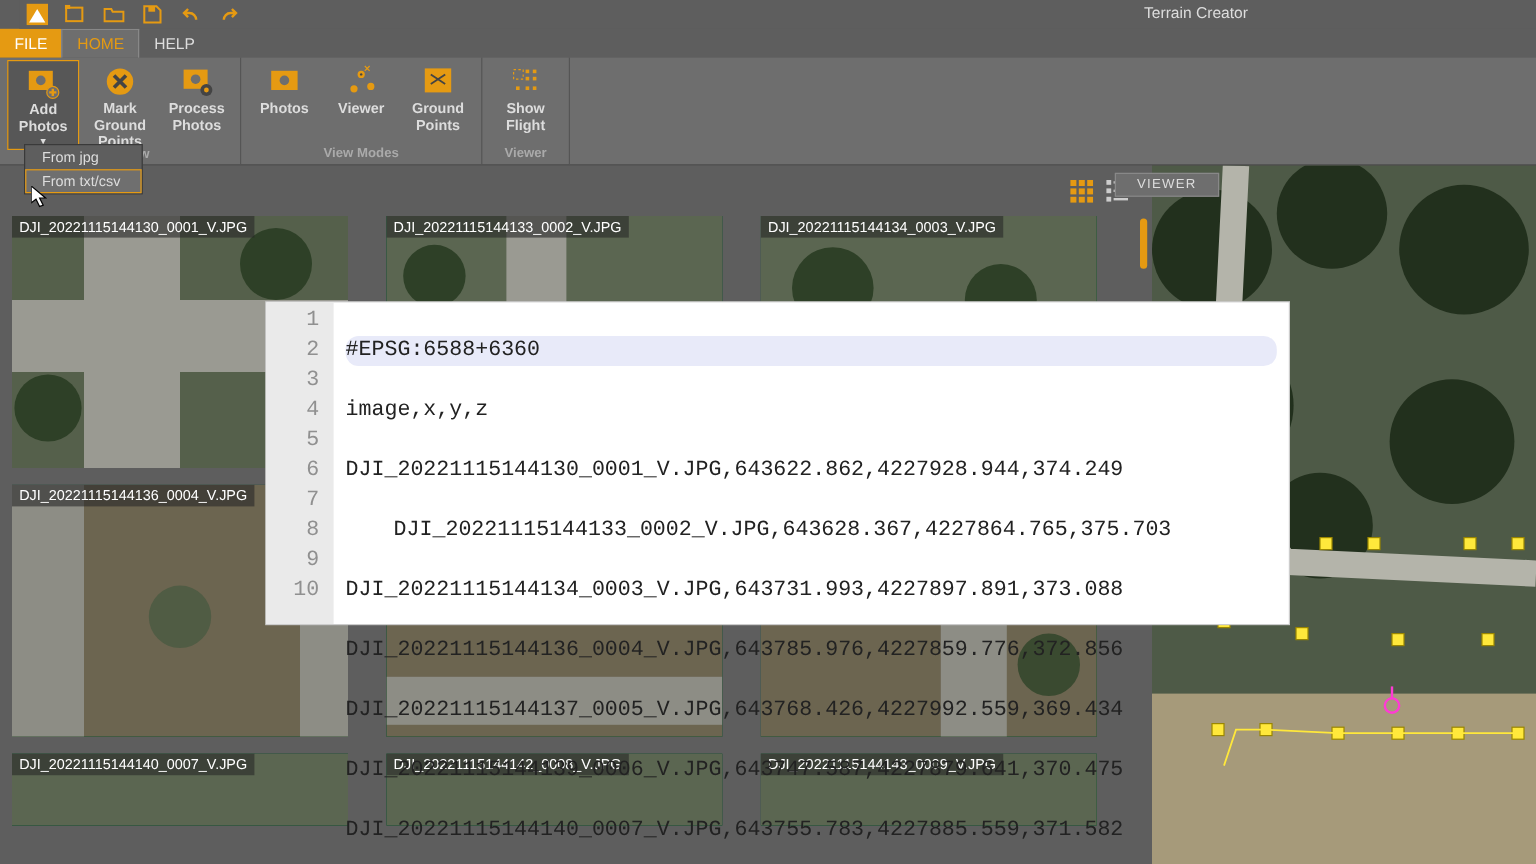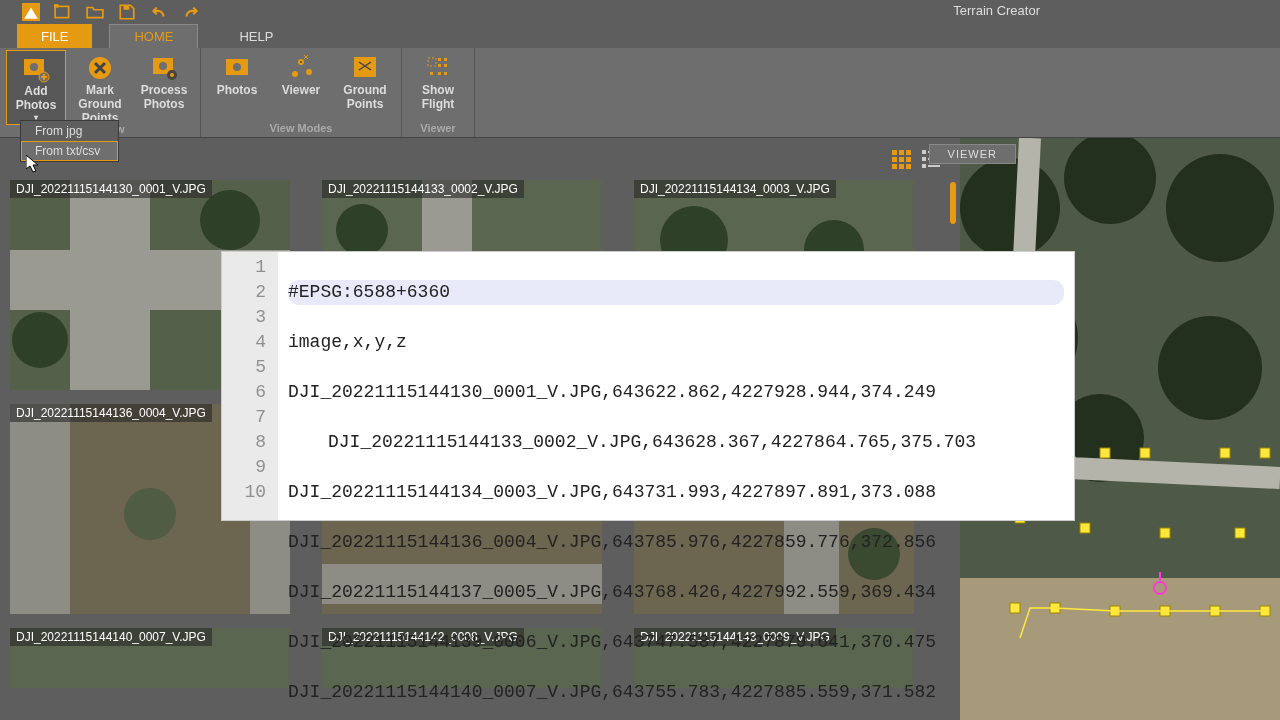--- a/index.html
+++ b/index.html
@@ -31,26 +31,25 @@
   top: 3px;
   color: #ddd;
 }
 .menubar {
   height: 24px;
   background: #5e5e5e;
   display: flex;
   align-items: stretch;
 }
 .menutab {
-  padding: 0 24px;
+  padding: 0 12px;
   display: flex; align-items: center;
   font-size: 13px;
   color: #ddd;
   cursor: pointer;
-  margin-left: 17px;
 }
 .menutab.file { background: #e59a12; color: #fff; }
 .menutab.active { background: #6e6e6e; color: #e59a12; border: 1px solid #888; border-bottom: none; }
 .ribbon {
   height: 90px;
   background: #6e6e6e;
   display: flex;
   border-bottom: 1px solid #444;
   font-weight: bold;
 }

